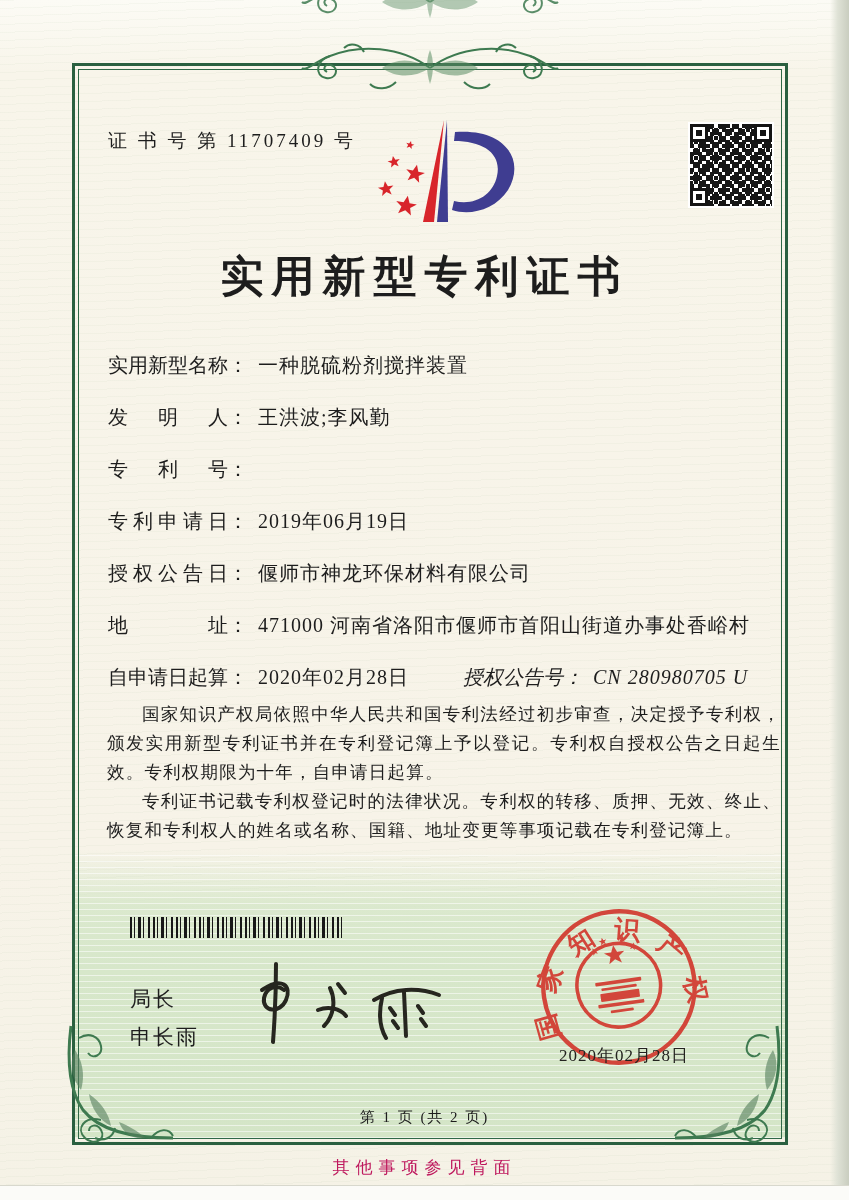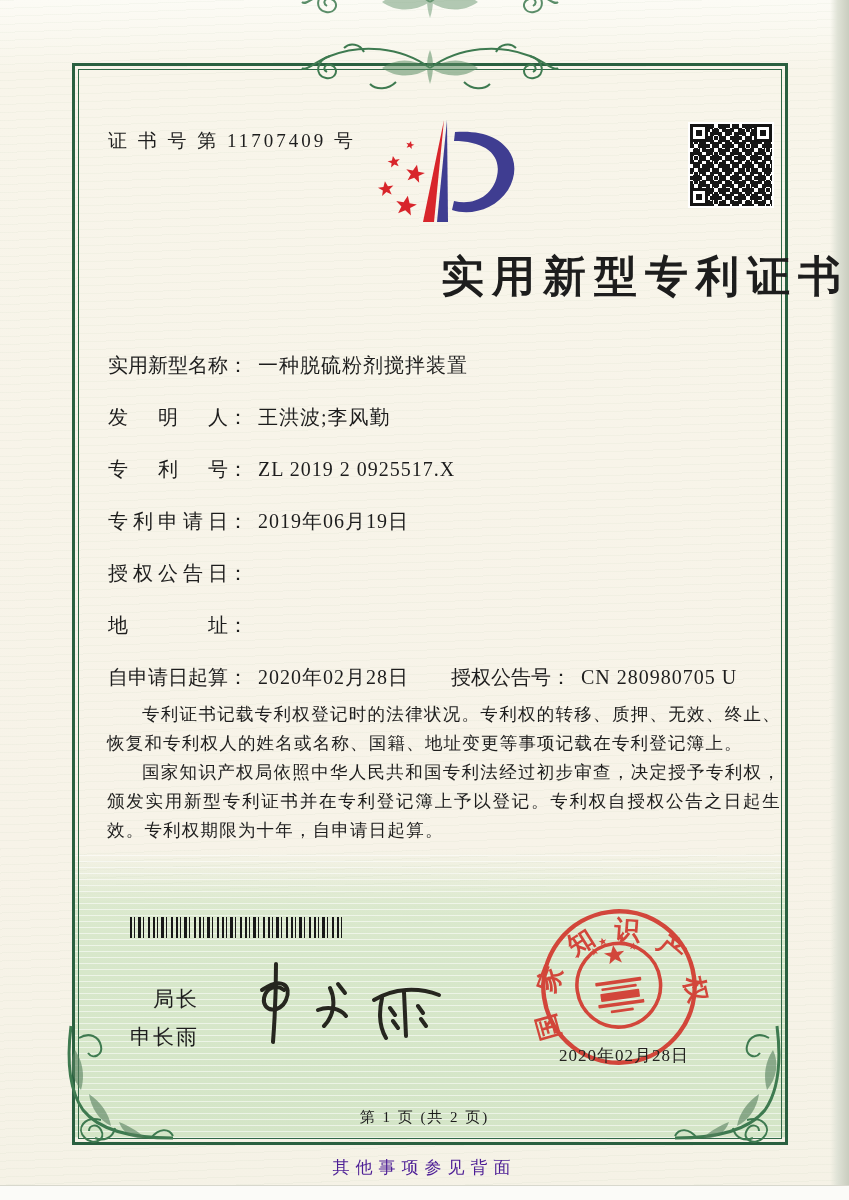--- a/index.html
+++ b/index.html
@@ -39,50 +39,50 @@
   .logo{position:absolute;left:358px;top:112px;z-index:4;}
   .qr{position:absolute;left:688px;top:122px;width:86px;height:86px;z-index:4;
     background:#fff;}
   .qr-px{position:absolute;inset:2px;
     background:
       repeating-conic-gradient(#161616 0% 25%, transparent 0% 50%) 0px 0px/8px 8px,
       repeating-conic-gradient(#161616 0% 25%, transparent 0% 50%) 3px 5px/13px 13px;}
   .finder{position:absolute;width:18px;height:18px;border:3px solid #141414;background:#fff;box-sizing:border-box;}
   .finder::after{content:"";position:absolute;inset:3px;background:#141414;}
   .f-tl{left:2px;top:2px;} .f-tr{right:2px;top:2px;} .f-bl{left:2px;bottom:2px;}
-  .title{position:absolute;left:0;top:248px;width:849px;text-align:right;z-index:4;
+  .title{position:absolute;left:0;top:248px;width:849px;text-align:center;z-index:4;
     font-size:43px;font-weight:700;letter-spacing:8px;}
   
   .fields{position:absolute;left:108px;top:352px;width:676px;z-index:4;
     display:flex;flex-direction:column;gap:26px;font-size:20px;}
   .frow{line-height:26px;display:flex;white-space:nowrap;}
   .flabel{display:inline-block;width:120px;text-align:justify;text-align-last:justify;}
   .fcolon{display:inline-block;margin-right:10px;}
   .fvalue{letter-spacing:1px;text-align:right;}
-  .grant-right{margin-left:42px;display:flex;}
+  .grant-right{margin-left:54px;display:flex;font-style:italic;}
   .paras{position:absolute;left:107px;top:700px;width:674px;z-index:4;
     font-size:17.5px;line-height:29px;letter-spacing:1.2px;text-align:justify;}
   .paras p{margin:0;text-indent:2em;}
   
   .barcode{position:absolute;left:130px;top:917px;width:214px;height:21px;z-index:4;
     background:repeating-linear-gradient(90deg,
       #181818 0 2px, transparent 2px 4px, #181818 4px 5px, transparent 5px 8px,
       #181818 8px 11px, transparent 11px 13px, #181818 13px 14px, transparent 14px 18px,
       #181818 18px 20px, transparent 20px 23px);}
-  .signer{position:absolute;left:130px;top:980px;z-index:4;font-size:21px;line-height:38px;letter-spacing:2px;text-align:right;}
+  .signer{position:absolute;left:130px;top:980px;z-index:4;font-size:21px;line-height:38px;letter-spacing:2px;}
   .signature{position:absolute;left:232px;top:958px;z-index:5;}
   
   .seal{position:absolute;left:530px;top:898px;width:178px;height:178px;z-index:6;
     opacity:.93;transform:rotate(-8deg);}
   .seal-date{position:absolute;left:536px;top:1044px;width:176px;z-index:7;
     text-align:center;font-size:17px;letter-spacing:1px;color:#23231f;}
   .page-info{position:absolute;left:0;top:1108px;width:849px;text-align:center;z-index:4;
     font-size:15px;letter-spacing:2px;}
   .back-note{position:absolute;left:0;top:1156px;width:849px;text-align:center;z-index:4;
-    font-size:17px;letter-spacing:6px;color:#4c1d95;}
+    font-size:17px;letter-spacing:6px;color:#be185d;}
 </style>
 </head>
 <body>
 
 <div class="paper"></div>
 <div class="band"></div>
 <div class="frame"></div>
 
 <div class="orn" style="left:295px;top:-28px;opacity:.85;">
   <svg width="270" height="58" viewBox="0 0 260 58">
@@ -195,50 +195,51 @@
       <span class="fvalue">一种脱硫粉剂搅拌装置</span>
   </div>
   <div class="frow">
     <span class="flabel">发明人</span>
       <span class="fcolon">：</span>
       <span class="fvalue">王洪波;李风勤</span>
   </div>
   <div class="frow">
     <span class="flabel">专利号</span>
       <span class="fcolon">：</span>
-      <span class="fvalue">ZL 2019 2 0925517.X</span>
   </div>
   <div class="frow">
     <span class="flabel">专利申请日</span>
       <span class="fcolon">：</span>
       <span class="fvalue">2019年06月19日</span>
   </div>
   <div class="frow">
     <span class="flabel">授权公告日</span>
       <span class="fcolon">：</span>
+      <span class="fvalue">偃师市神龙环保材料有限公司</span>
   </div>
   <div class="frow">
     <span class="flabel">地址</span>
       <span class="fcolon">：</span>
+      <span class="fvalue">471000 河南省洛阳市偃师市首阳山街道办事处香峪村</span>
   </div>
   <div class="frow">
     <span class="flabel">自申请日起算</span>
       <span class="fcolon">：</span>
       <span class="fvalue">2020年02月28日</span>
     <span class="grant-right">
       <span>授权公告号</span>
         <span class="fcolon">：</span>
         <span class="fvalue">CN 280980705 U</span>
     </span>
   </div>
 </div>
 
 <div class="paras">
+  <p>国家知识产权局依照中华人民共和国专利法经过初步审查，决定授予专利权，颁发实用新型专利证书并在专利登记簿上予以登记。专利权自授权公告之日起生效。专利权期限为十年，自申请日起算。</p>
   <p>专利证书记载专利权登记时的法律状况。专利权的转移、质押、无效、终止、恢复和专利权人的姓名或名称、国籍、地址变更等事项记载在专利登记簿上。</p>
-  <p>国家知识产权局依照中华人民共和国专利法经过初步审查，决定授予专利权，颁发实用新型专利证书并在专利登记簿上予以登记。专利权自授权公告之日起生效。专利权期限为十年，自申请日起算。</p>
 </div>
 
 <div class="barcode"></div>
 
 <div class="signer">
   <div>局长</div>
   <div>申长雨</div>
 </div>
 
 <div class="signature">

